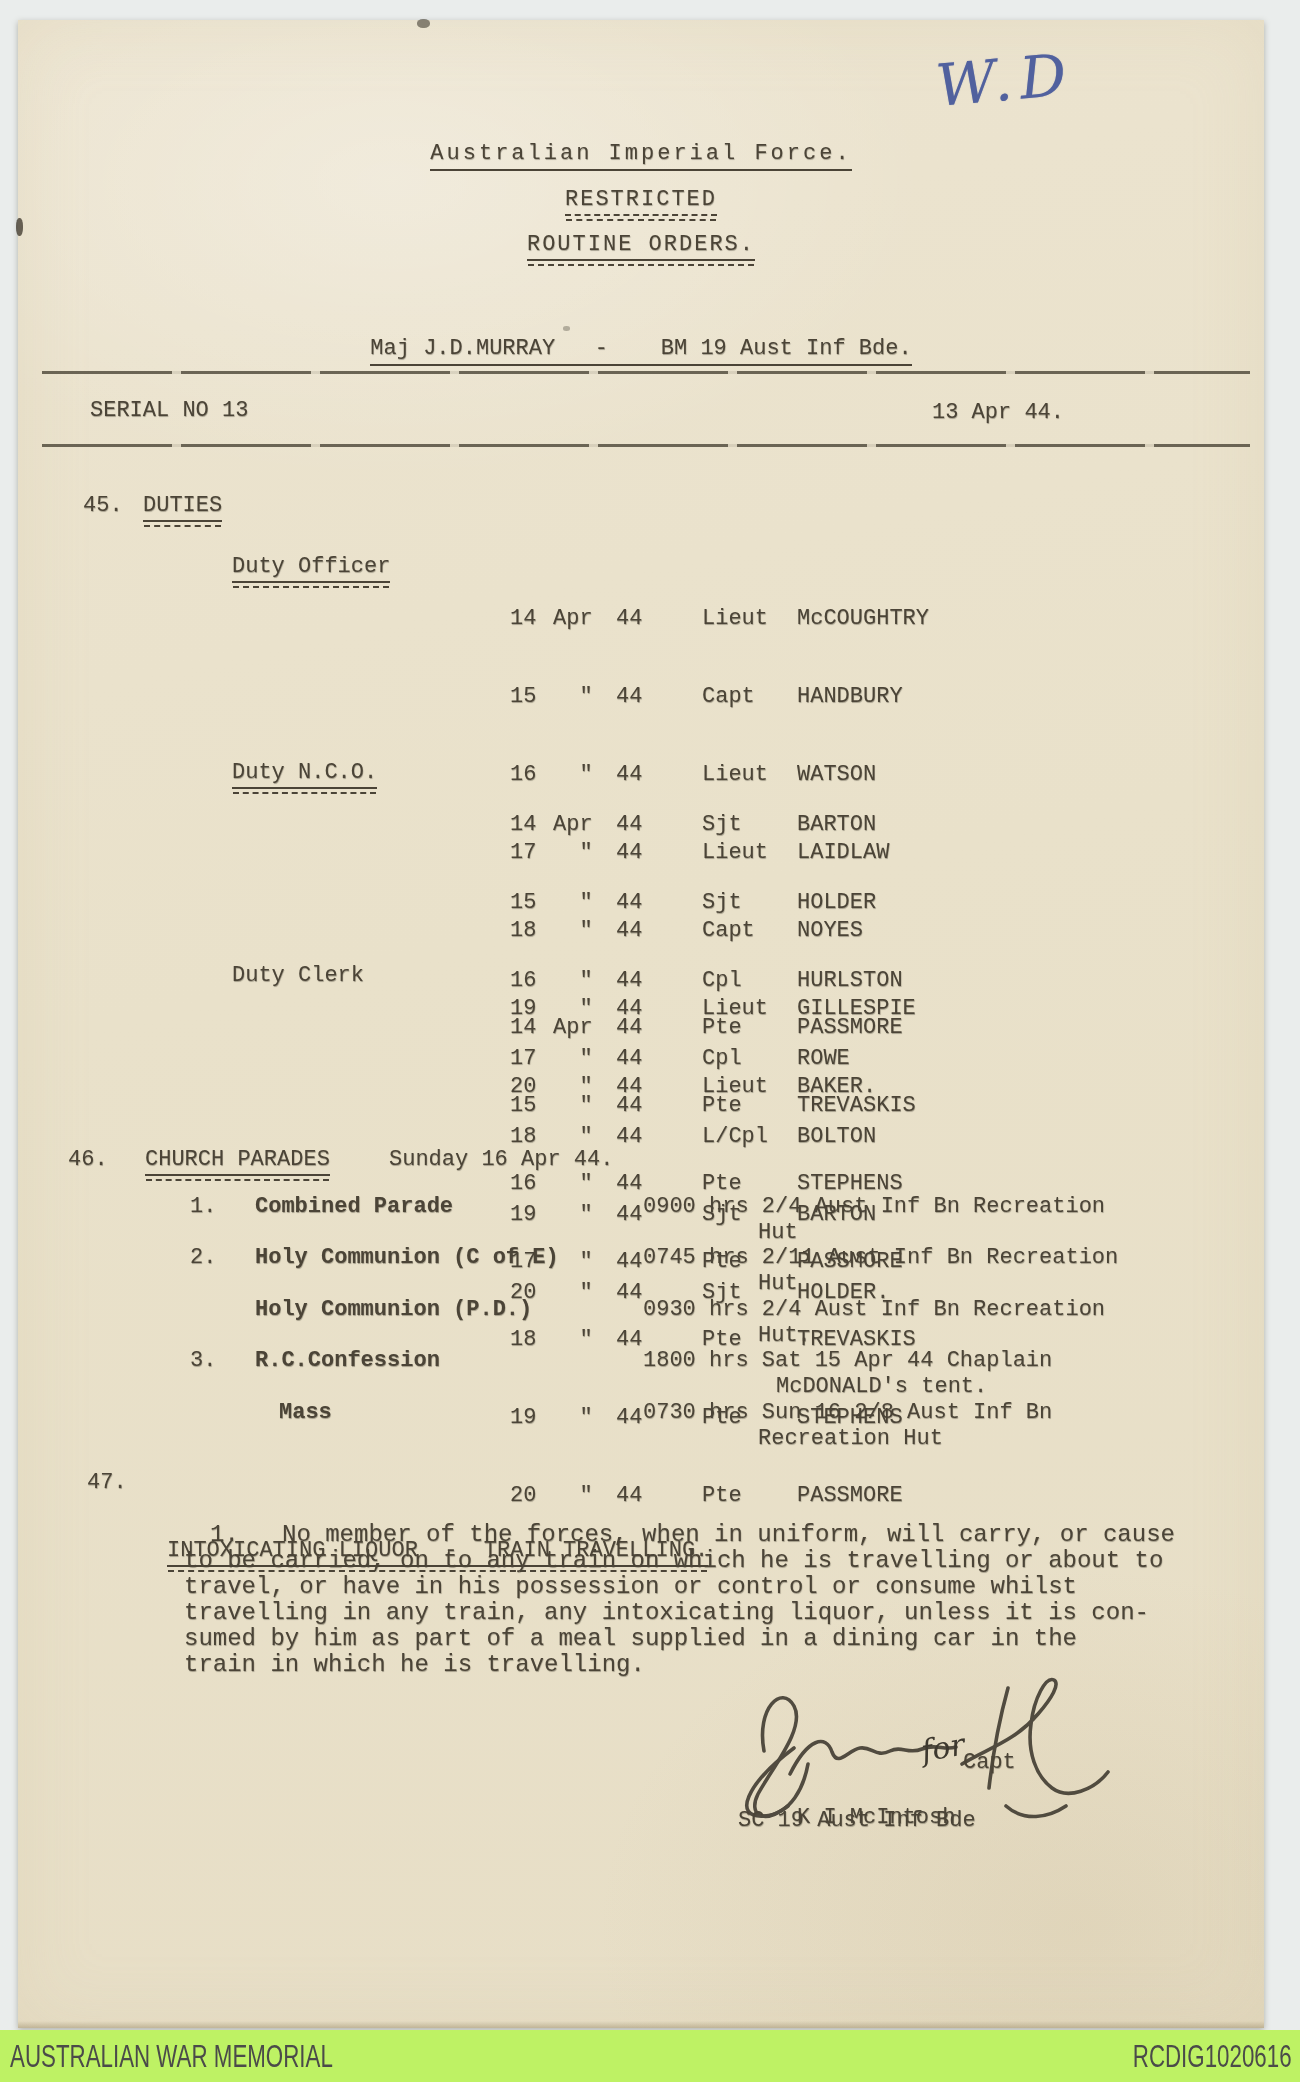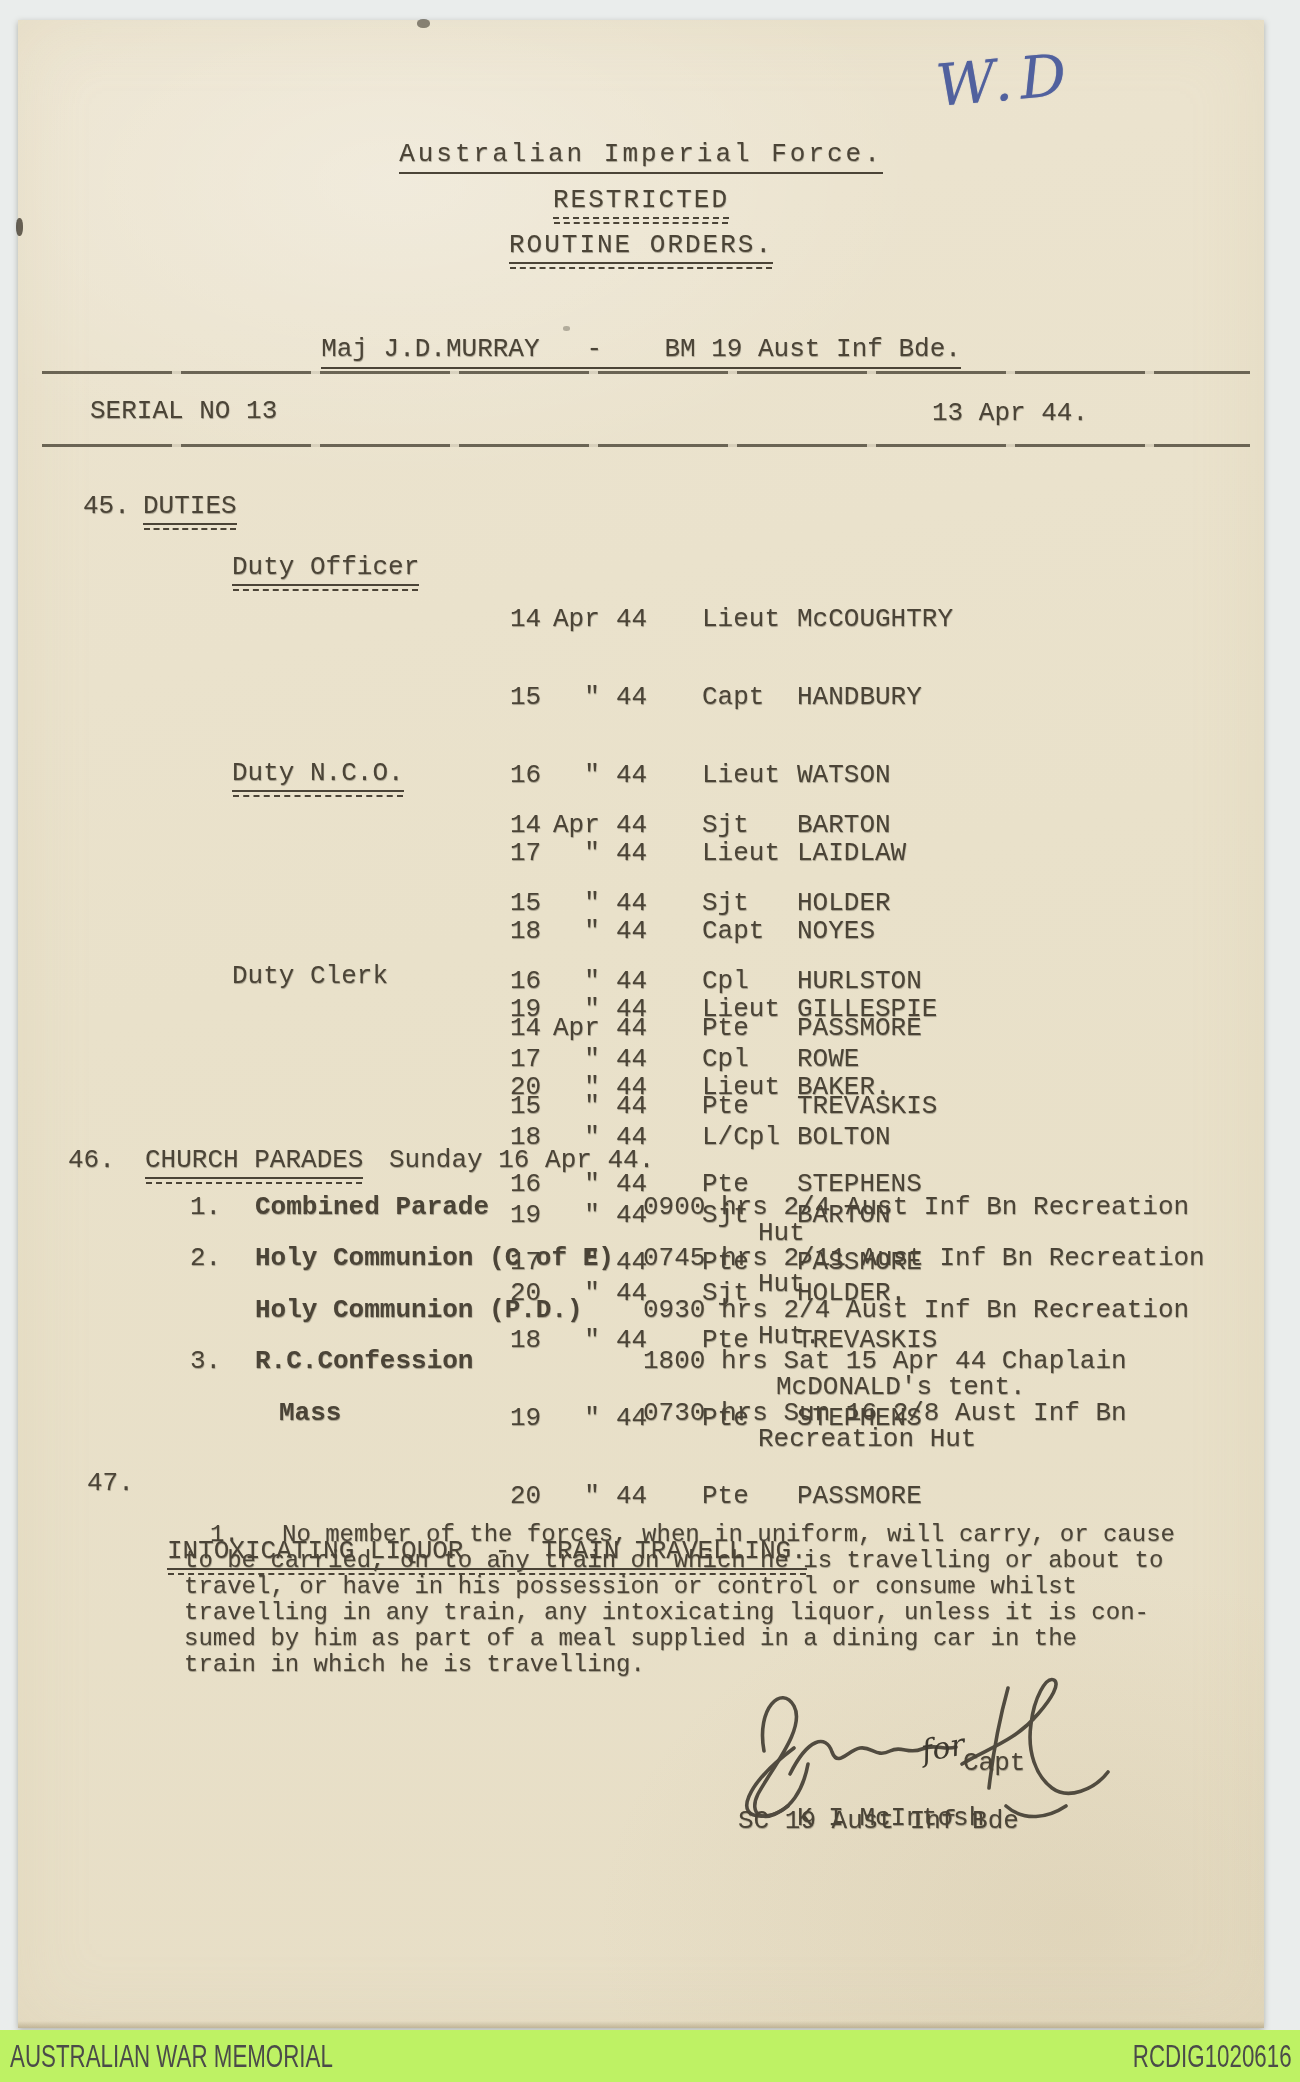--- a/index.html
+++ b/index.html
@@ -21,21 +21,21 @@
   .paper::after{ 
     content:""; position:absolute; left:0; right:0; bottom:0; height:7px;
     background:linear-gradient(180deg, rgba(170,155,120,0), rgba(150,135,100,.45));
   }
   .tw {
     position:absolute;
     font-family:"Liberation Mono","DejaVu Sans Mono",monospace;
     color:#4b4437;
     white-space:pre;
     text-shadow:.5px .6px .7px rgba(75,68,55,.42);
-    font-size:26px; line-height:26px;
+    font-size:22px; line-height:26px;
   }
   .center { left:0; width:100%; text-align:center; }
   .u-solid { border-bottom:2px solid currentColor; padding-bottom:3px; }
   .u-mix   { position:relative; border-bottom:2px solid currentColor; padding-bottom:2px; }
   .u-mix::after { content:""; position:absolute; left:1px; right:1px; bottom:-7px;
                   border-top:2px dashed currentColor; }
   .u-dd    { position:relative; border-bottom:2px dashed currentColor; padding-bottom:2px; }
   .u-dd::after  { content:""; position:absolute; left:1px; right:1px; bottom:-7px;
                   border-top:2px dashed currentColor; }
   .hrule {

